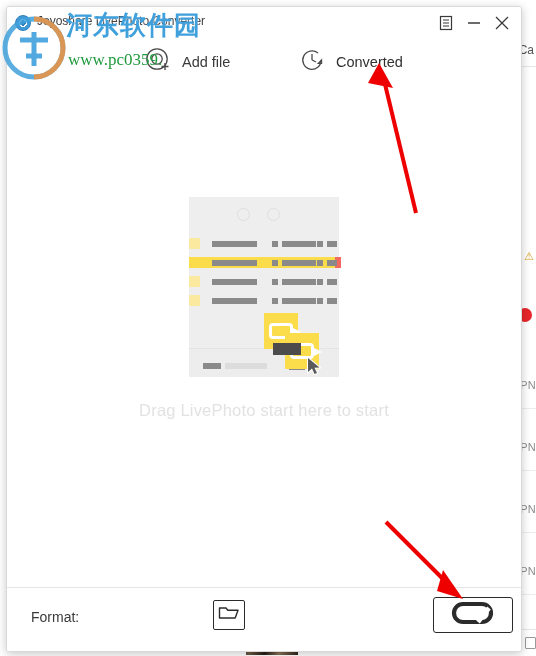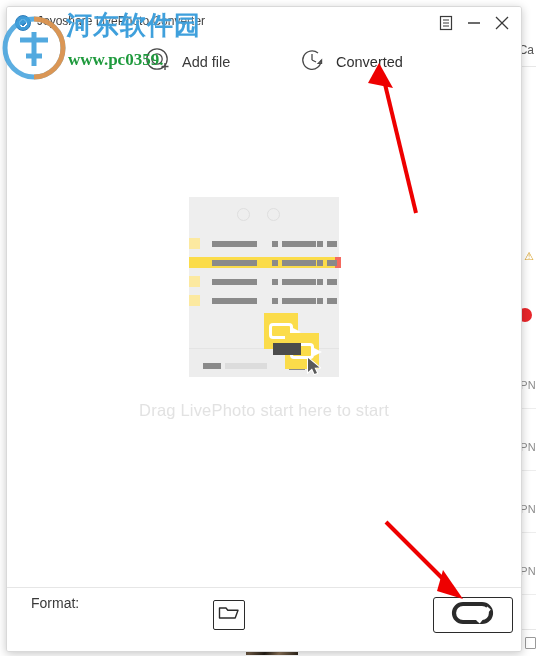--- a/index.html
+++ b/index.html
@@ -80,41 +80,41 @@
   .ill-red{position:absolute;width:6px;height:11px;background:#f4695f;}
   .ill-foot{position:absolute;left:0;bottom:0;width:150px;height:28px;background:#ededed;border-top:1px solid #e4e4e4;}
   .vid-card{position:absolute;background:#fbdc4a;display:flex;align-items:center;justify-content:center;}
   .vid-glyph{width:24px;height:16px;border:3px solid #fff;border-radius:4px;box-sizing:border-box;position:relative;}
   .vid-glyph:after{content:"";position:absolute;right:-11px;top:1.5px;width:0;height:0;
                    border-top:4px solid transparent;border-bottom:4px solid transparent;border-left:8px solid #fff;}
   #cursor{position:absolute;left:118px;top:160px;width:14px;height:18px;}
 
   
   #bottombar{position:absolute;left:0;right:0;bottom:0;height:63px;background:#fff;border-top:1px solid #e6e6e6;}
-  #format-label{position:absolute;left:24px;top:7px;font-size:14px;color:#3a3a3a;text-align:center;}
+  #format-label{position:absolute;left:24px;top:21px;font-size:14px;color:#3a3a3a;text-align:center;}
   #format-select{position:absolute;left:72px;top:15px;width:118px;height:26px;background:#f2f2f2;
                  border:1px solid #dcdcdc;box-sizing:border-box;display:flex;align-items:center;}
   #format-filetype{width:22px;height:24px;margin-left:1px;background:#333333;position:relative;
                    display:flex;align-items:flex-end;justify-content:center;}
   #format-filetype .ext{font-size:5.5px;color:#fff;font-weight:bold;margin-bottom:5px;letter-spacing:.2px;}
   #format-filetype:before{content:"";position:absolute;right:0;top:0;border-top:6px solid #f2f2f2;
                           border-left:6px solid transparent;}
   #format-value{flex:1;text-align:center;font-size:13px;color:#8a6a3a;letter-spacing:.4px;}
   #folder-btn{position:absolute;left:206px;top:12px;width:32px;height:30px;border:1.4px solid #2b2b2b;
               border-radius:2px;box-sizing:border-box;display:flex;align-items:center;justify-content:center;background:#fff;}
   #convert-btn{position:absolute;right:8px;top:9px;width:80px;height:36px;border:1.4px solid #2b2b2b;
                border-radius:3px;box-sizing:border-box;display:flex;align-items:center;justify-content:center;background:#fff;}
 
   
   #watermark{position:absolute;left:0;top:0;width:240px;height:90px;pointer-events:none;}
   #wm-logo{position:absolute;left:2px;top:16px;width:64px;height:64px;}
   #wm-cn{position:absolute;left:66px;top:8px;font-size:26px;font-weight:bold;color:#3fa0dc;
          font-family:"DejaVu Sans",sans-serif;letter-spacing:1px;
          text-shadow:1px 1px 0 rgba(255,255,255,.35);white-space:nowrap;}
-  #wm-url{position:absolute;left:68px;top:50px;font-size:17px;font-weight:bold;color:#1f9a3d;
+  #wm-url{position:absolute;left:68px;top:50px;font-size:17px;font-weight:normal;color:#1f9a3d;
           font-family:"Liberation Serif","DejaVu Serif",serif;white-space:nowrap;}
 
   
   #annots{position:absolute;inset:0;pointer-events:none;}
 </style>
 </head>
 <body>
 
 <div id="bg-window">
 

